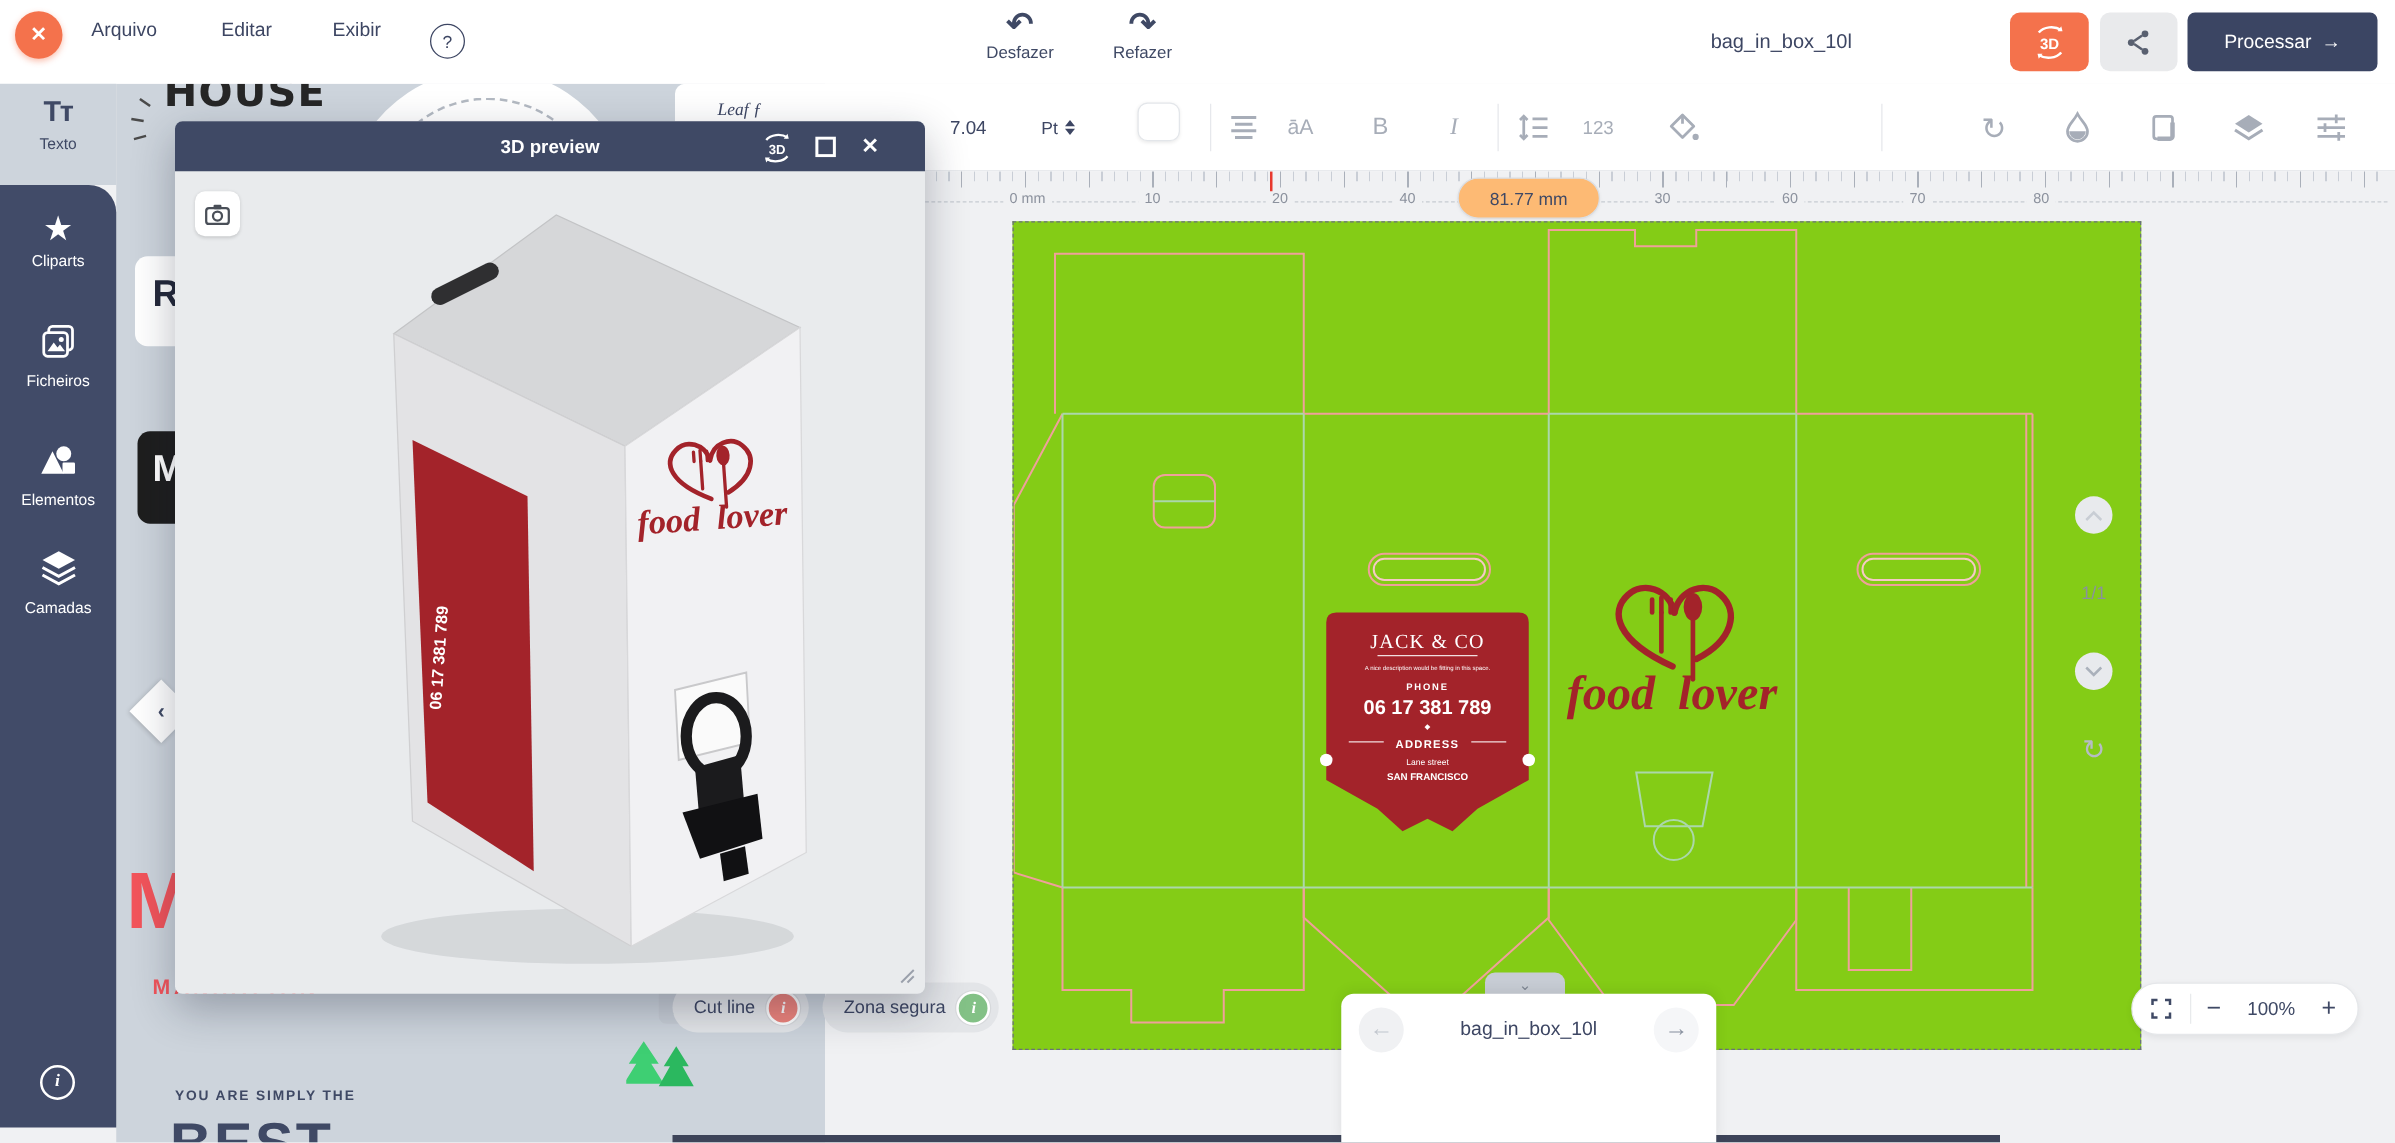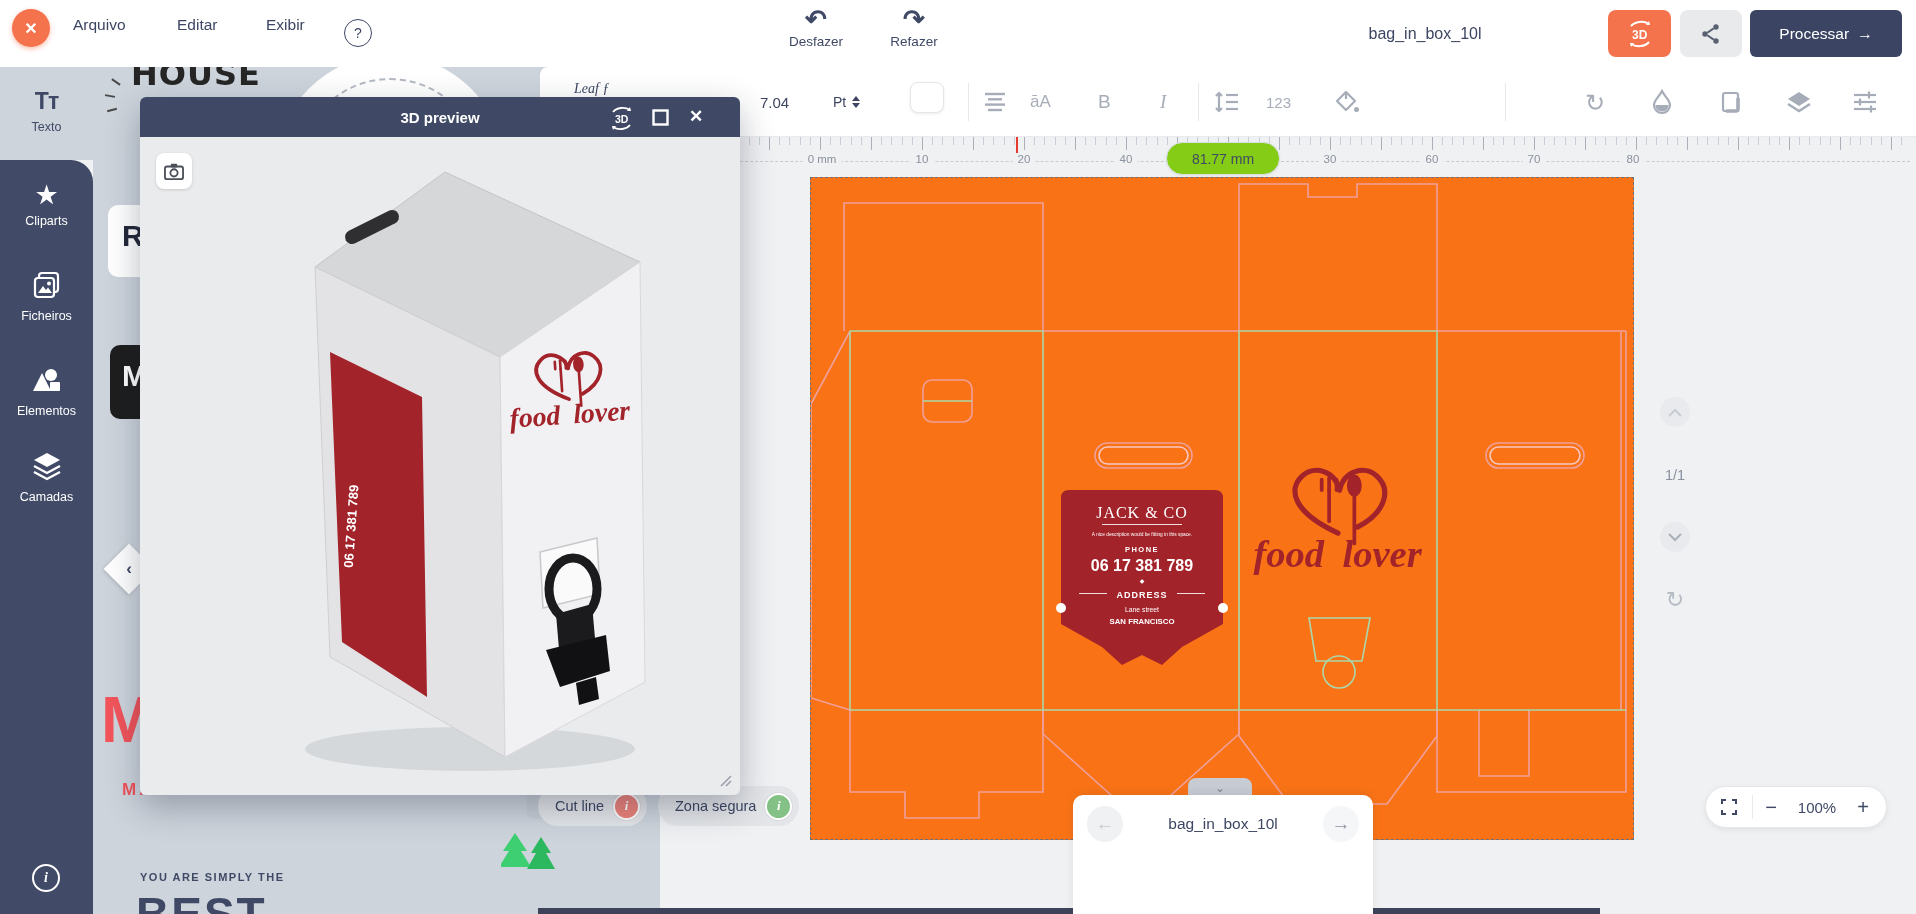--- a/index.html
+++ b/index.html
@@ -27,21 +27,21 @@
   .fontsize { font-size:15px; color:#3d4663; }
   .unit { font-size:14px; color:#3d4663; }
   .updown { display:inline-flex; flex-direction:column; gap:2px; margin-left:6px; }
   .updown i { width:0; height:0; border-left:4px solid transparent; border-right:4px solid transparent; }
   .updown i.u { border-bottom:5px solid #3d4663; }
   .updown i.d { border-top:5px solid #3d4663; }
   .swatch { position:absolute; left:910px; top:82px; width:34px; height:31px; background:#fff; border:1px solid #e3e6ea; border-radius:8px; box-shadow:0 1px 3px rgba(0,0,0,.08); }
   .tb-txtic { font-weight:normal; }
 
   
-  .sidebar { position:absolute; left:0; top:67px; width:93px; height:759px; z-index:45; }
+  .sidebar { position:absolute; left:0; top:55px; width:93px; height:759px; z-index:45; }
   .sidebar .light { position:absolute; left:0; top:0; width:93px; height:93px; background:#cdd4dc; }
   .sidebar .dark { position:absolute; left:0; top:93px; width:93px; height:754px; background:#414b68; border-top-right-radius:22px; }
   .sb-item { position:absolute; left:0; width:93px; text-align:center; }
   .sb-item .lb { font-size:12.5px; margin-top:5px; }
   .sb-item.on { color:#3f4965; }
   .sb-item.off { color:#fff; }
   .tt-glyph { font-size:23px; font-weight:bold; letter-spacing:-1px; }
   .star { font-size:27px; line-height:27px; }
   .info-btn { position:absolute; left:32px; top:797px; width:28px; height:28px; border:2px solid #fff; border-radius:50%; color:#fff; font-size:14px; font-weight:bold; display:flex; align-items:center; justify-content:center; font-family:"Liberation Serif", serif; font-style:italic; }
 
@@ -69,22 +69,22 @@
   
   .canvas { position:absolute; left:660px; top:137px; width:1256px; height:777px; background:#f0f1f3; z-index:1; }
   .ruler-ticks { position:absolute; left:7px; top:0; width:1243px; height:14px;
      background-image:
        repeating-linear-gradient(to right, #aab0ba 0 1px, transparent 1px 51px),
        repeating-linear-gradient(to right, #c9ced6 0 1px, transparent 1px 10.2px);
      background-size:100% 13px, 100% 8px; background-repeat:no-repeat; }
   .ruler-dash { position:absolute; left:10px; top:24px; width:1240px; border-top:1px dashed #c6cbd2; }
   .rlabel { position:absolute; top:16px; transform:translateX(-50%); background:#f0f1f3; padding:0 5px; font-size:11.5px; color:#8b919d; white-space:nowrap; }
   .rcursor { position:absolute; left:356px; top:0; width:2px; height:16px; background:#e8392e; }
-  .mm-badge { position:absolute; left:506px; top:5px; width:114px; height:33px; background:#84cc16; border:1px solid #dadee4; border-radius:17px; display:flex; align-items:center; justify-content:center; font-size:14px; color:#3f4965; box-shadow:0 1px 3px rgba(0,0,0,.06); }
-  .artboard { position:absolute; left:150px; top:40px; width:824px; height:663px; background:#f97316; border:1px dashed #6a707c; }
+  .mm-badge { position:absolute; left:506px; top:5px; width:114px; height:33px; background:#fdba74; border:1px solid #dadee4; border-radius:17px; display:flex; align-items:center; justify-content:center; font-size:14px; color:#3f4965; box-shadow:0 1px 3px rgba(0,0,0,.06); }
+  .artboard { position:absolute; left:150px; top:40px; width:903px; height:663px; background:#84cc16; border:1px dashed #6a707c; }
   .artboard svg { position:absolute; left:0; top:0; }
   .pgnav { position:absolute; left:985px; text-align:center; width:60px; color:#8a919e; }
   .circ-ch { width:30px; height:30px; border-radius:50%; background:#e8eaed; display:flex; align-items:center; justify-content:center; margin:0 auto; }
 
   
   .modal { position:absolute; left:140px; top:97px; width:600px; height:698px; background:#e9ebed; border-radius:6px; box-shadow:0 12px 34px rgba(20,25,45,.30); z-index:40; }
   .modal-head { position:absolute; left:0; top:0; width:600px; height:40px; background:#3f4965; border-radius:6px 6px 0 0; display:flex; align-items:center; justify-content:center; color:#fff; font-size:15px; font-weight:600; }
   .mh-ic { position:absolute; top:8px; color:#fff; }
   .cam-btn { position:absolute; left:16px; top:56px; width:36px; height:36px; background:#fff; border-radius:8px; display:flex; align-items:center; justify-content:center; box-shadow:0 1px 3px rgba(0,0,0,.15); }
   .resize-h { position:absolute; right:8px; bottom:8px; width:14px; height:14px; }

